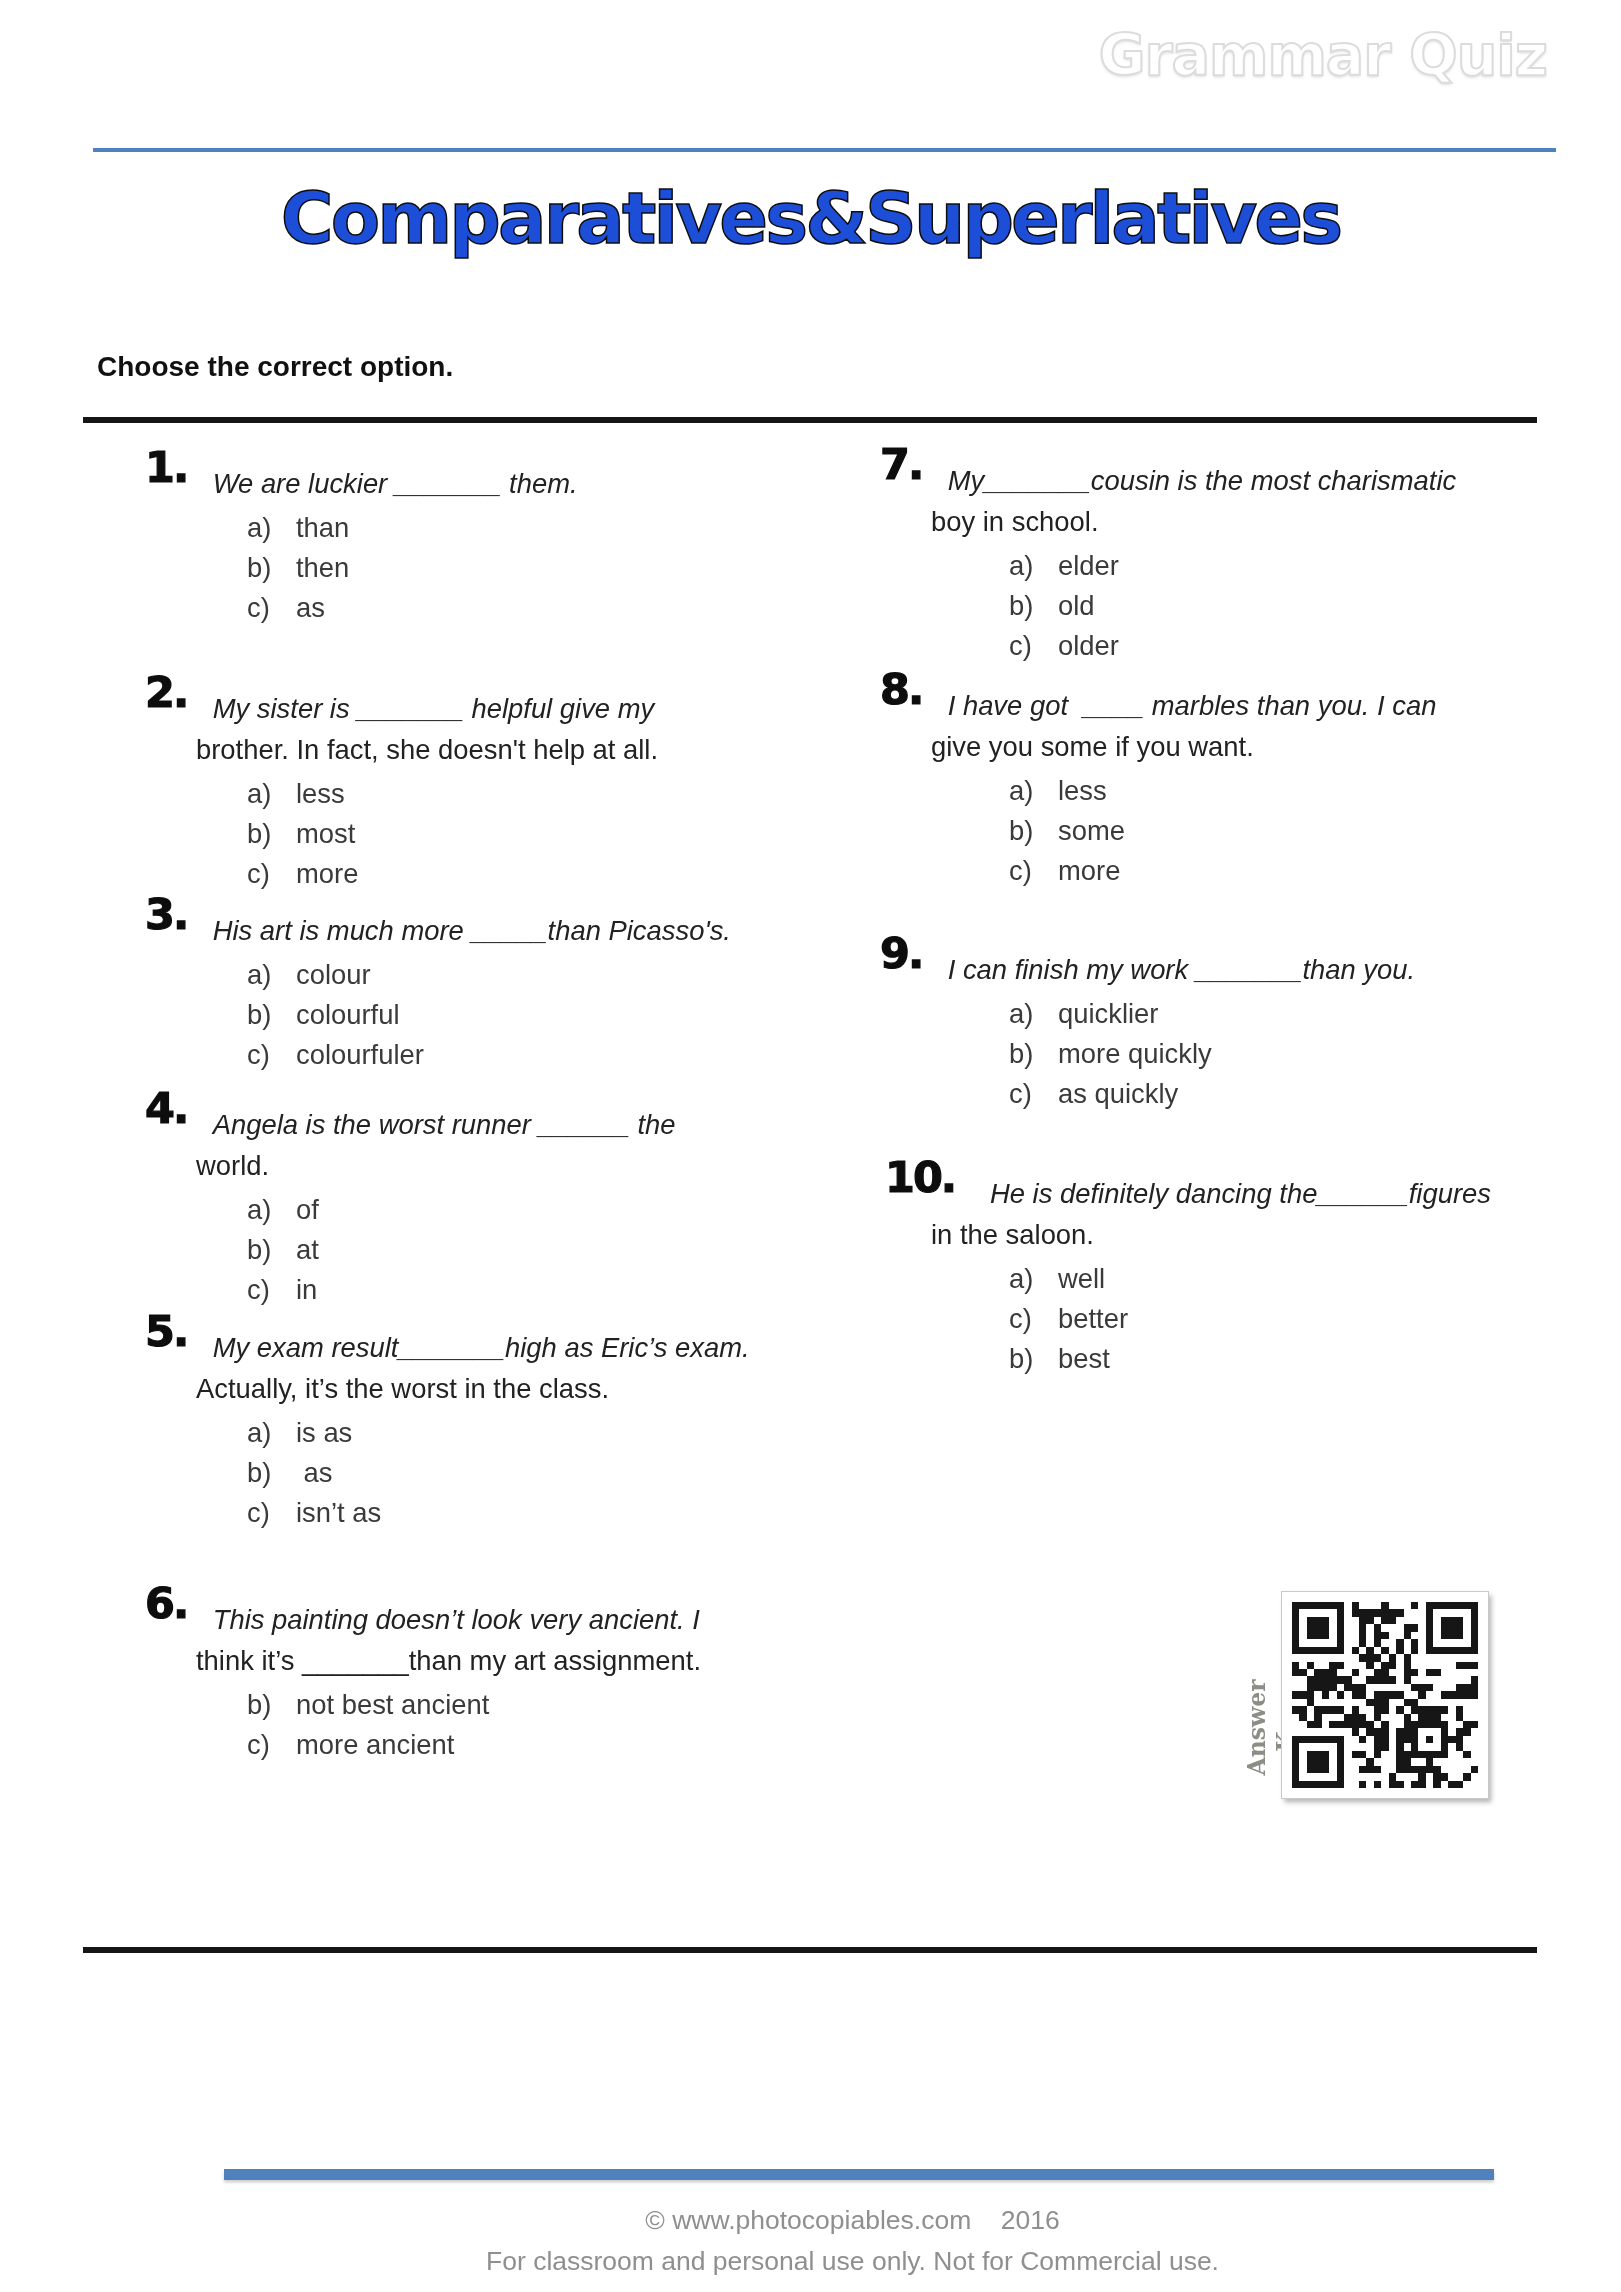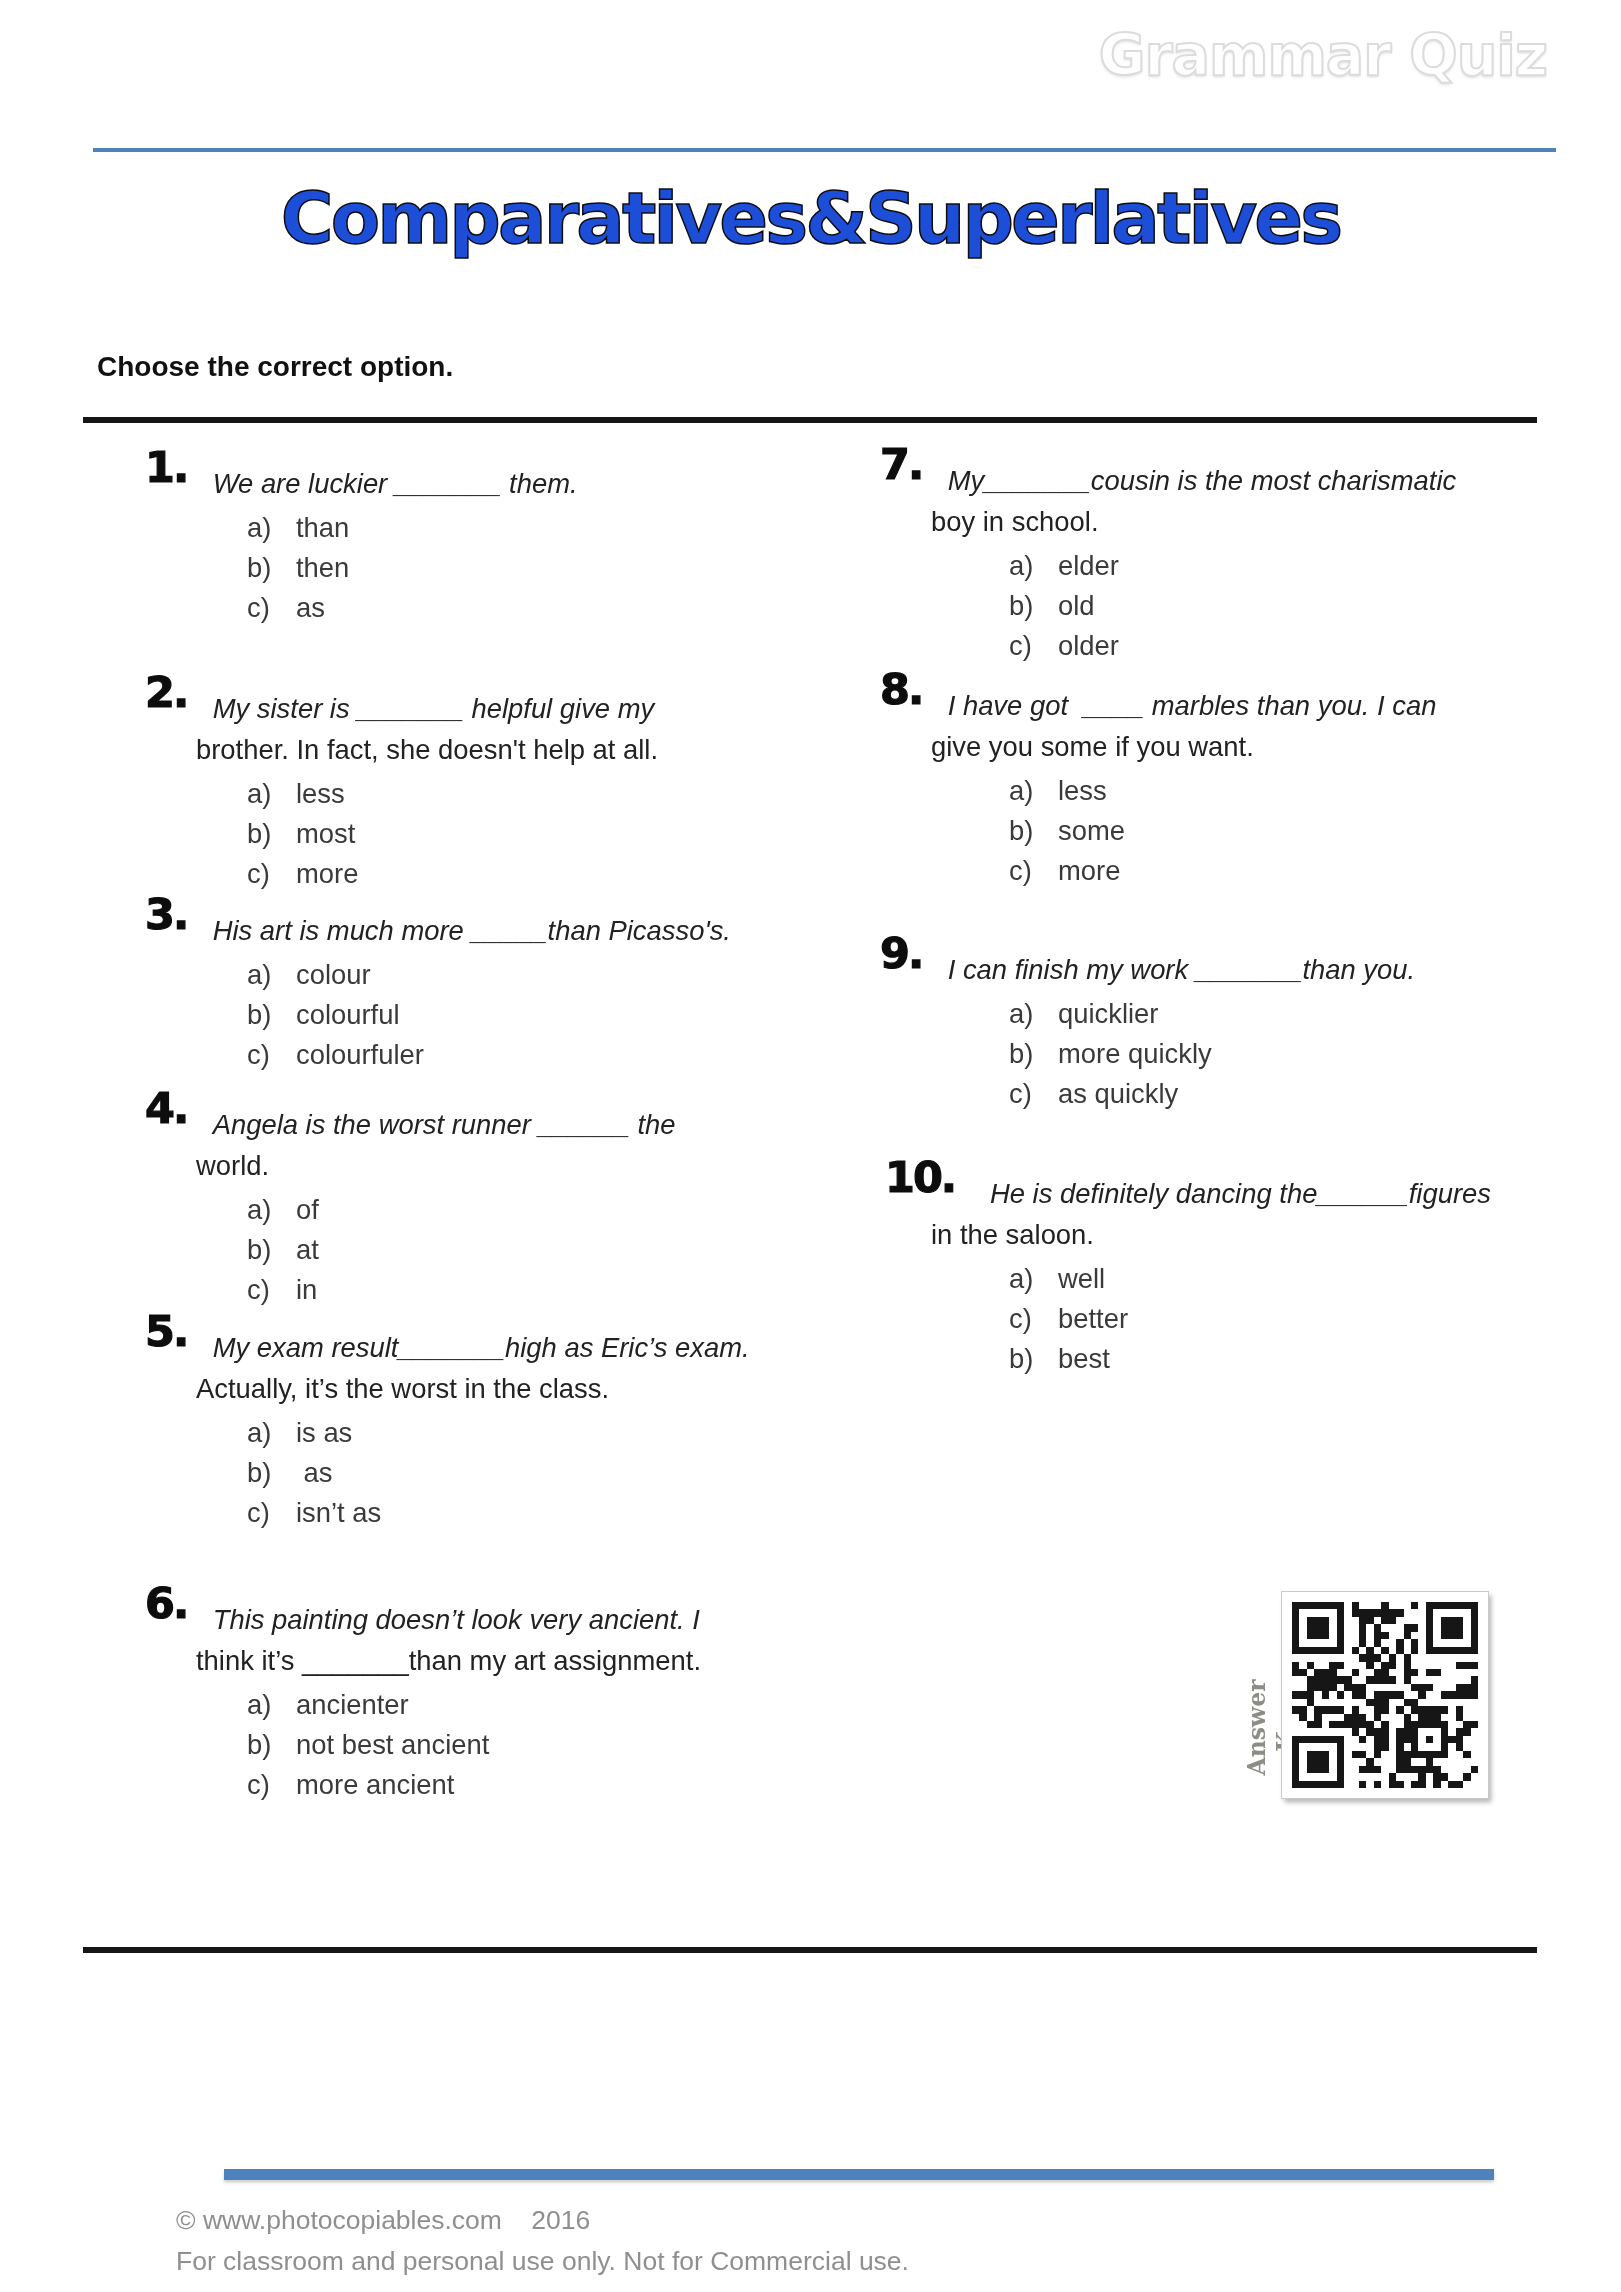--- a/index.html
+++ b/index.html
@@ -66,21 +66,21 @@
     transform:rotate(-90deg);
     font-family:"DejaVu Serif",serif;font-weight:700;font-size:23.5px;line-height:29px;
     color:var(--answer-key);text-align:center;
   }
   
   .footer-bar{
     position:absolute;left:224px;top:2169px;width:1270px;height:10.8px;background:var(--accent);
     box-shadow:0 2.9px 2.9px rgba(130,130,130,0.4);
   }
   .footer-line{
-    position:absolute;left:176px;width:1353px;
+    position:absolute;left:176px;width:1353px;text-align:center;
     font-size:26.5px;color:var(--footer-text);white-space:pre;
   }
   .footer-line.l1{top:2205px;}
   .footer-line.l2{top:2246px;}
 </style>
 </head>
 <body>
 
 <div class="page">
 
@@ -145,21 +145,20 @@
       <div class="opt"><span class="letter">b)</span><span> as</span></div>
       <div class="opt"><span class="letter">c)</span><span>isn’t as</span></div>
     </div>
   </div>
 
   <div class="q" style="left:196px;top:1583px;">
     <div class="num">6.</div>
     <div class="l1">This painting doesn’t look very ancient. I</div>
     <div class="l2">think it’s _______than my art assignment.</div>
     <div class="opts">
-      <div class="opt"><span class="letter">a)</span><span>ancienter</span></div>
       <div class="opt"><span class="letter">b)</span><span>not best ancient</span></div>
       <div class="opt"><span class="letter">c)</span><span>more ancient</span></div>
     </div>
   </div>
 
   <div class="q right" style="left:931px;top:444px;">
     <div class="num">7.</div>
     <div class="l1">My_______cousin is the most charismatic</div>
     <div class="l2">boy in school.</div>
     <div class="opts">

